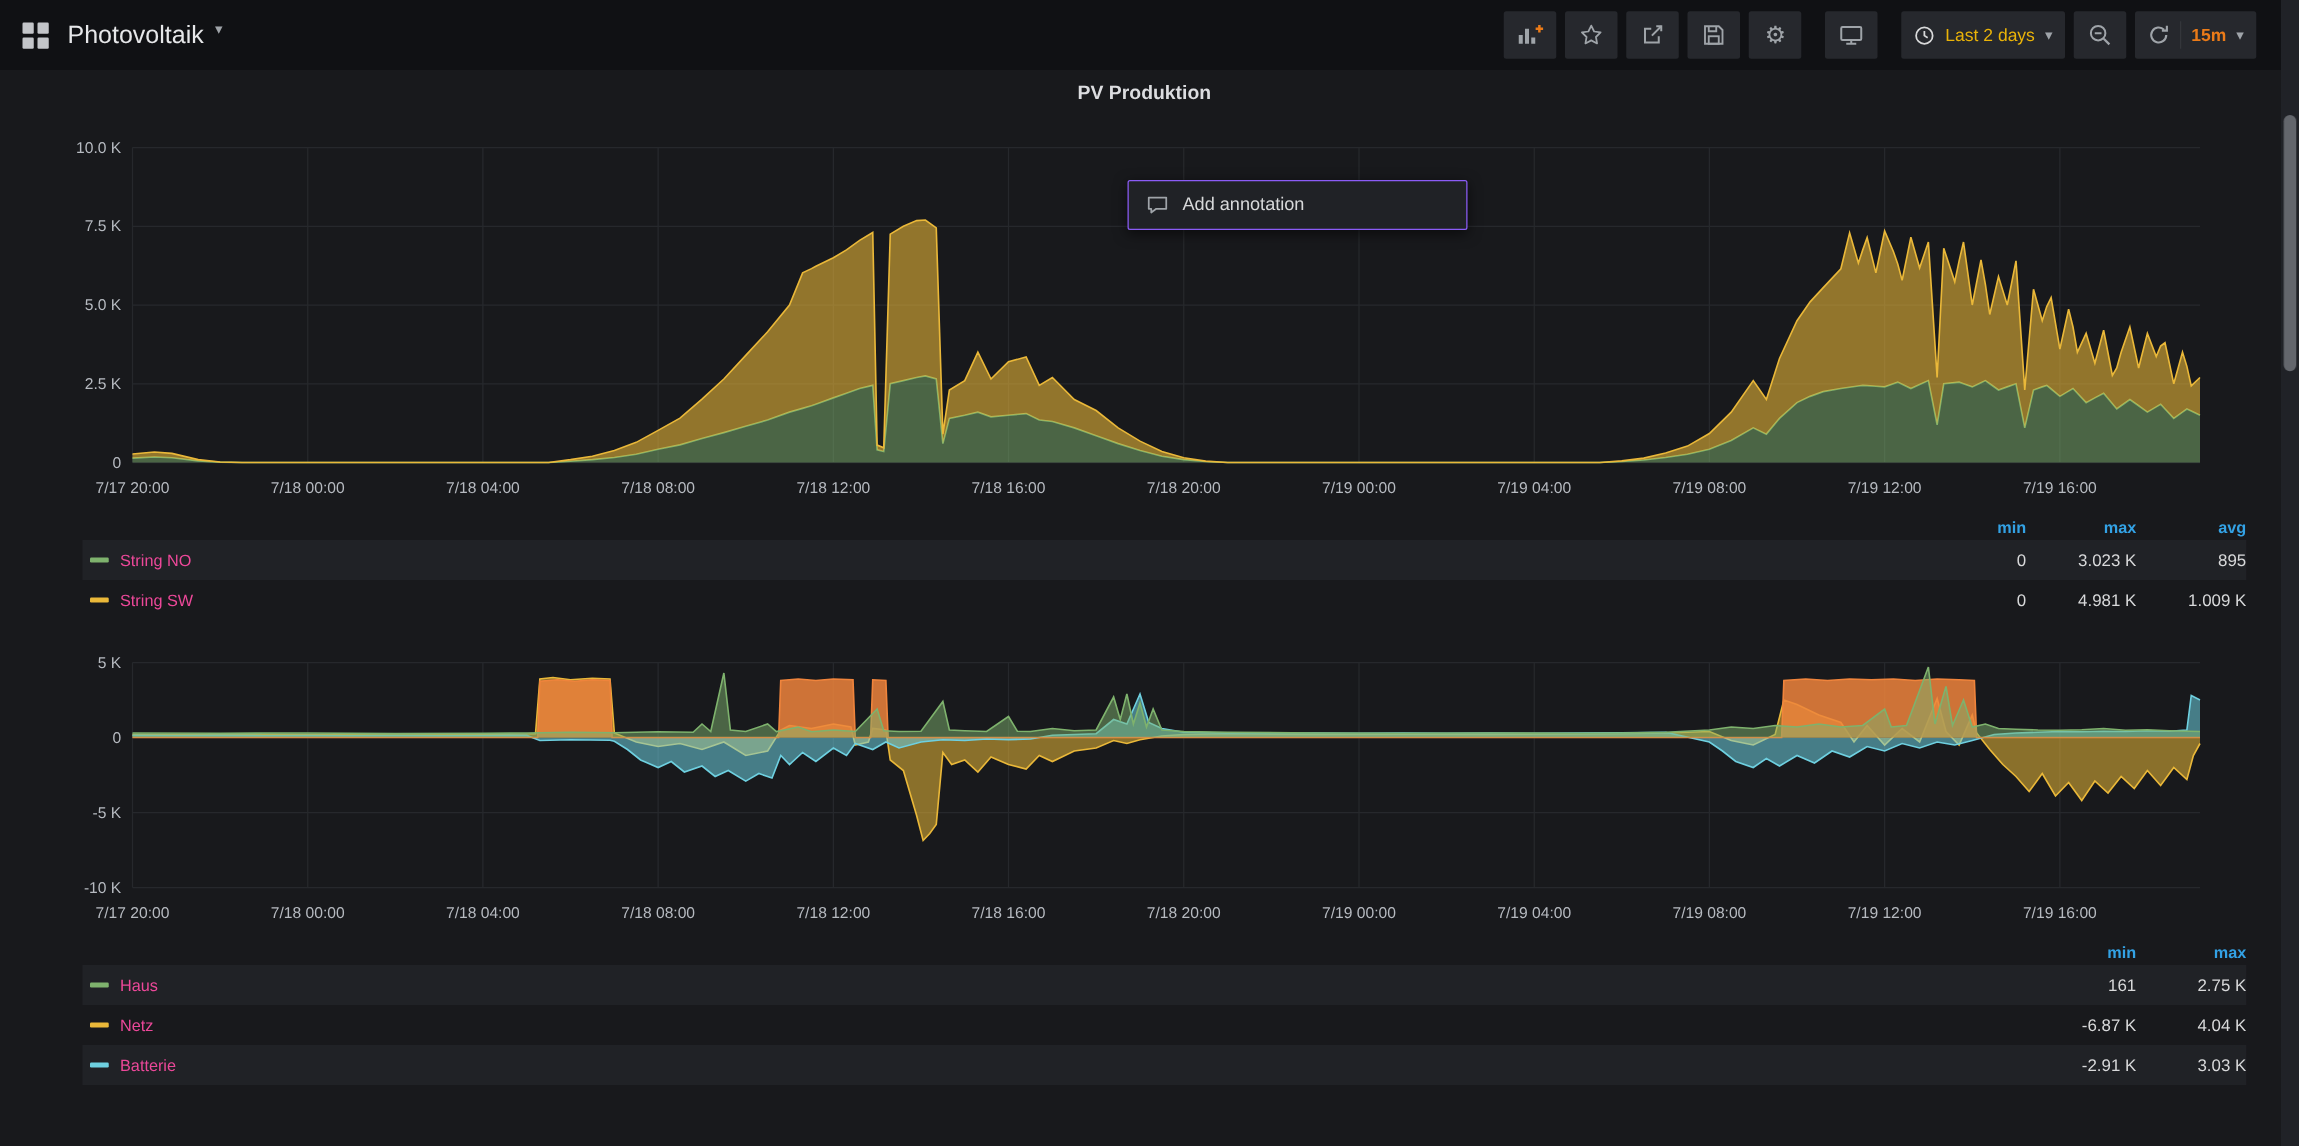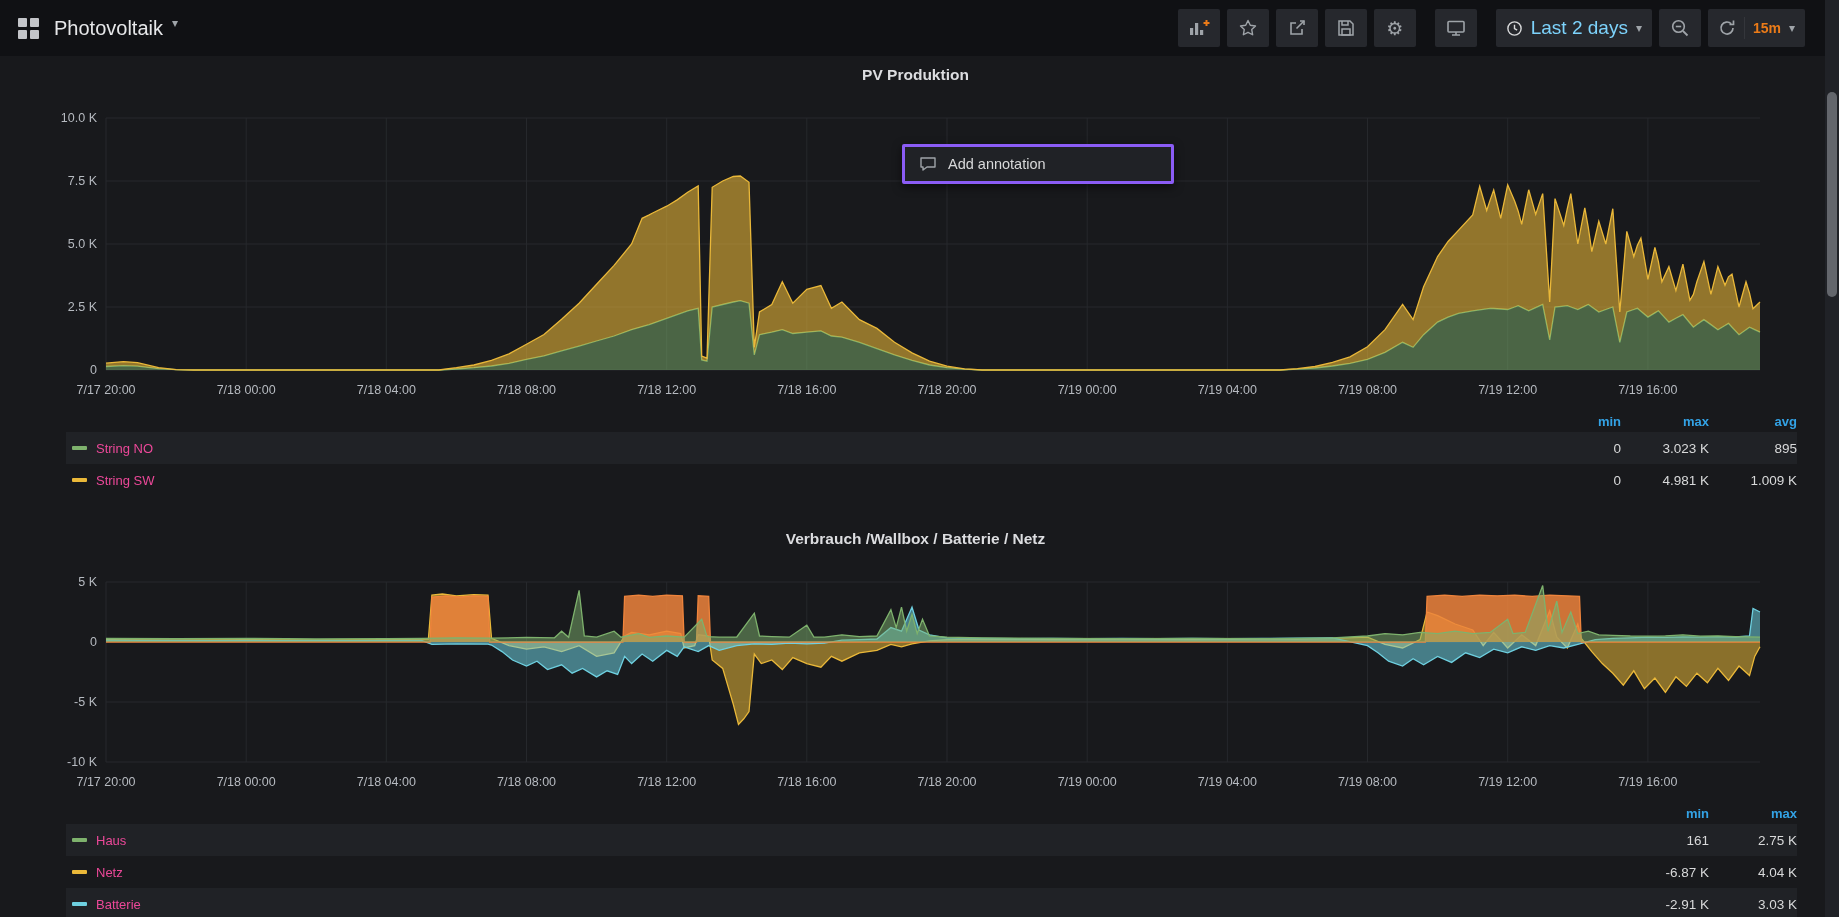--- a/index.html
+++ b/index.html
@@ -12,38 +12,38 @@
   .logo-grid{display:grid;grid-template-columns:9px 9px;gap:3px;cursor:pointer}
   .logo-grid i{width:9px;height:9px;background:#c3c5c9;border-radius:1px;display:block}
   .dash-title{font-size:20px;color:#e6e7e9;display:flex;align-items:flex-start;gap:9px;cursor:pointer}
   .caret{color:#9fa4a9;font-size:12px;line-height:1}
   .nav-right{display:flex;align-items:center}
   .tile{height:38px;min-width:42px;background:#26282d;border-radius:2px;display:flex;
     align-items:center;justify-content:center;gap:8px;padding:0 10px;cursor:pointer;
     color:#9fa4a9;margin-left:7px}
   .tile svg{display:block}
   .glyph{font-size:19px;line-height:1;color:#9fa4a9}
-  .tile .label{font-size:19px;color:#7dd3fc;white-space:nowrap}
+  .tile .label{font-size:14px;color:#eab308;white-space:nowrap}
   .gap{width:12px}
   .refresh-label{color:#EB7B18;font-weight:bold;font-size:14px}
   .vdiv{width:1px;height:22px;background:#34363b}
   
   main{padding-left:6px;margin-right:14px}
   .panel-title{height:38px;display:flex;align-items:center;justify-content:center;
     font-size:15.5px;font-weight:bold;color:#dcdde0;cursor:pointer}
   .panel2 .panel-title{margin-top:14px}
   .chart-wrap{position:relative}
   svg.chart{display:block}
   svg text.tick{fill:#b6bac0;font-size:12.5px;font-family:"Liberation Sans",sans-serif}
   svg text.ytick{text-anchor:end}
   svg text.xtick{text-anchor:middle}
   svg line.grid{stroke:#26282c;stroke-width:1}
   
   .popup{position:absolute;left:896px;top:50px;width:272px;height:40px;background:#202226;
-    border:3px solid #8b5cf6;border-radius:2px;display:flex;align-items:center;gap:11px;
+    border:1px solid #8b5cf6;border-radius:2px;display:flex;align-items:center;gap:11px;
     padding:0 14px;box-shadow:0 3px 10px rgba(0,0,0,.55);cursor:pointer;z-index:5}
   .popup .label{font-size:14.5px;color:#d8d9da}
   
   .legend{padding:6px 28px 10px 60px}
   .legend-header{display:flex;justify-content:flex-end;height:22px;align-items:center}
   .lh{width:88px;text-align:right;color:#33A2E5;font-weight:bold;font-size:13px;cursor:pointer}
   .legend-row{display:flex;align-items:center;height:32px;padding-left:6px}
   .legend-row:nth-child(even){background:#202226}
   .swatch{width:15px;height:4px;border-radius:1px;margin-right:9px;cursor:pointer}
   .series-name{flex:1;font-size:13px;color:#ec4899;cursor:pointer}
@@ -204,21 +204,20 @@
         <span class="swatch" style="background-color: rgb(234, 184, 57);"></span>
         <span class="series-name">String SW</span>
         <span class="cell">0</span>
         <span class="cell">4.981 K</span>
         <span class="cell">1.009 K</span>
       </div>
     </div>
   </section>
 
   <section class="panel panel2">
-    <div class="panel-title">Verbrauch /Wallbox / Batterie / Netz</div>
     <div class="chart-wrap">
       <svg class="chart" width="1800" height="238" viewBox="0 0 1800 238">
           <line class="grid" x1="100.0" y1="24" x2="100.0" y2="204"></line>
           <text class="tick xtick" x="100.0" y="228">7/17 20:00</text>
           <line class="grid" x1="240.2" y1="24" x2="240.2" y2="204"></line>
           <text class="tick xtick" x="240.2" y="228">7/18 00:00</text>
           <line class="grid" x1="380.3" y1="24" x2="380.3" y2="204"></line>
           <text class="tick xtick" x="380.3" y="228">7/18 04:00</text>
           <line class="grid" x1="520.5" y1="24" x2="520.5" y2="204"></line>
           <text class="tick xtick" x="520.5" y="228">7/18 08:00</text>

